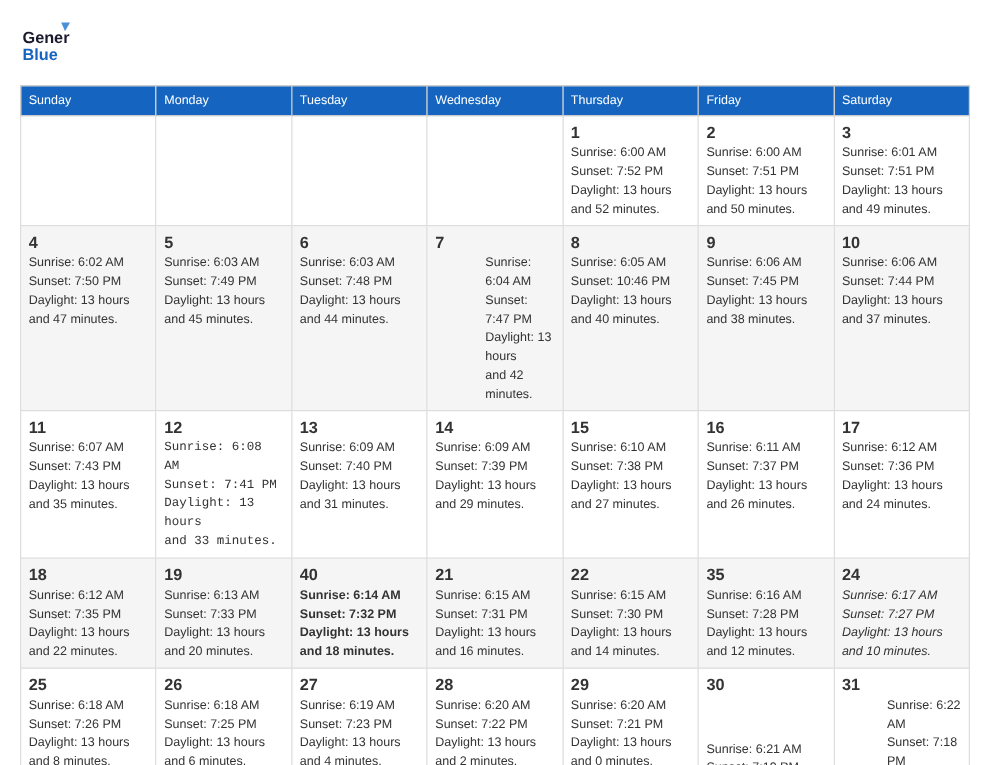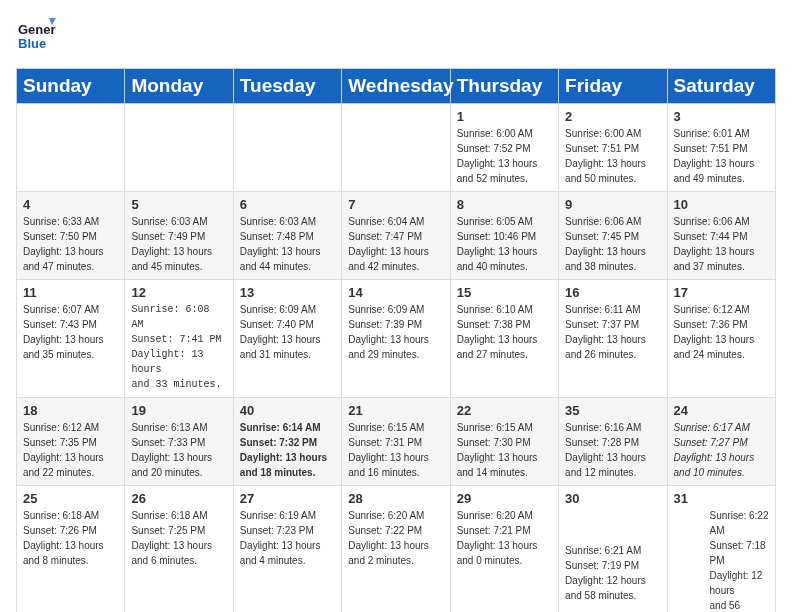--- a/index.html
+++ b/index.html
@@ -3,21 +3,21 @@
   <meta charset="utf-8">
   <style>
     * { box-sizing: border-box; margin: 0; padding: 0; }
     body { font-family: Arial, sans-serif; background: #fff; width: 792px; min-height: 612px; padding: 16px; }
     .header-area { display: flex; justify-content: space-between; align-items: flex-start; margin-bottom: 12px; }
     .logo { display: flex; align-items: center; }
     .title-area { text-align: right; }
     .month-title { font-size: 36px; color: #333; font-weight: normal; }
     .location { font-size: 16px; color: #555; }
     table { width: 100%; border-collapse: collapse; table-layout: fixed; }
-    th { background-color: #1565c0; color: #fff; text-align: left; padding: 6px 6px; font-size: 19px; font-weight: bold; border: 1px solid #ccc; }
+    th { background-color: #1565c0; color: #fff; text-align: left; padding: 6px 6px; font-size: 10px; font-weight: normal; border: 1px solid #ccc; }
     td { vertical-align: top; padding: 5px 6px; border: 1px solid #ddd; font-size: 11px; color: #333; height: 80px; background: #fff; }
     .day-num { font-weight: bold; font-size: 13px; margin-bottom: 2px; display: block; }
     .day-info { line-height: 1.5; font-size: 10px; }
     tr:nth-child(even) td { background-color: #f5f5f5; }
     tr:nth-child(odd) td { background-color: #ffffff; }
     td.empty { background: #fff; }
   </style>
 </head>
 <body>
 
@@ -74,42 +74,42 @@
           <span class="day-num">3</span>
           <div class="day-info" style="white-space: pre-line;">Sunrise: 6:01 AM
 Sunset: 7:51 PM
 Daylight: 13 hours
 and 49 minutes.</div>
         </td>
       </tr>
       <tr>
         <td>
           <span class="day-num">4</span>
-          <div class="day-info" style="white-space: pre-line;">Sunrise: 6:33 AM
+          <div class="day-info" style="white-space: pre-line;">Sunrise: 6:02 AM
 Sunset: 7:50 PM
 Daylight: 13 hours
 and 47 minutes.</div>
         </td>
         <td>
           <span class="day-num">5</span>
           <div class="day-info" style="white-space: pre-line;">Sunrise: 6:03 AM
 Sunset: 7:49 PM
 Daylight: 13 hours
 and 45 minutes.</div>
         </td>
         <td>
           <span class="day-num">6</span>
           <div class="day-info" style="white-space: pre-line;">Sunrise: 6:03 AM
 Sunset: 7:48 PM
 Daylight: 13 hours
 and 44 minutes.</div>
         </td>
         <td>
           <span class="day-num">7</span>
-          <div class="day-info" style="white-space: pre-line;">Sunrise: 6:04 AM
+          <div class="day-info" style="white-space: pre-line; margin-left: 40px;">Sunrise: 6:04 AM
 Sunset: 7:47 PM
 Daylight: 13 hours
 and 42 minutes.</div>
         </td>
         <td>
           <span class="day-num">8</span>
           <div class="day-info" style="white-space: pre-line;">Sunrise: 6:05 AM
 Sunset: 10:46 PM
 Daylight: 13 hours
 and 40 minutes.</div>

